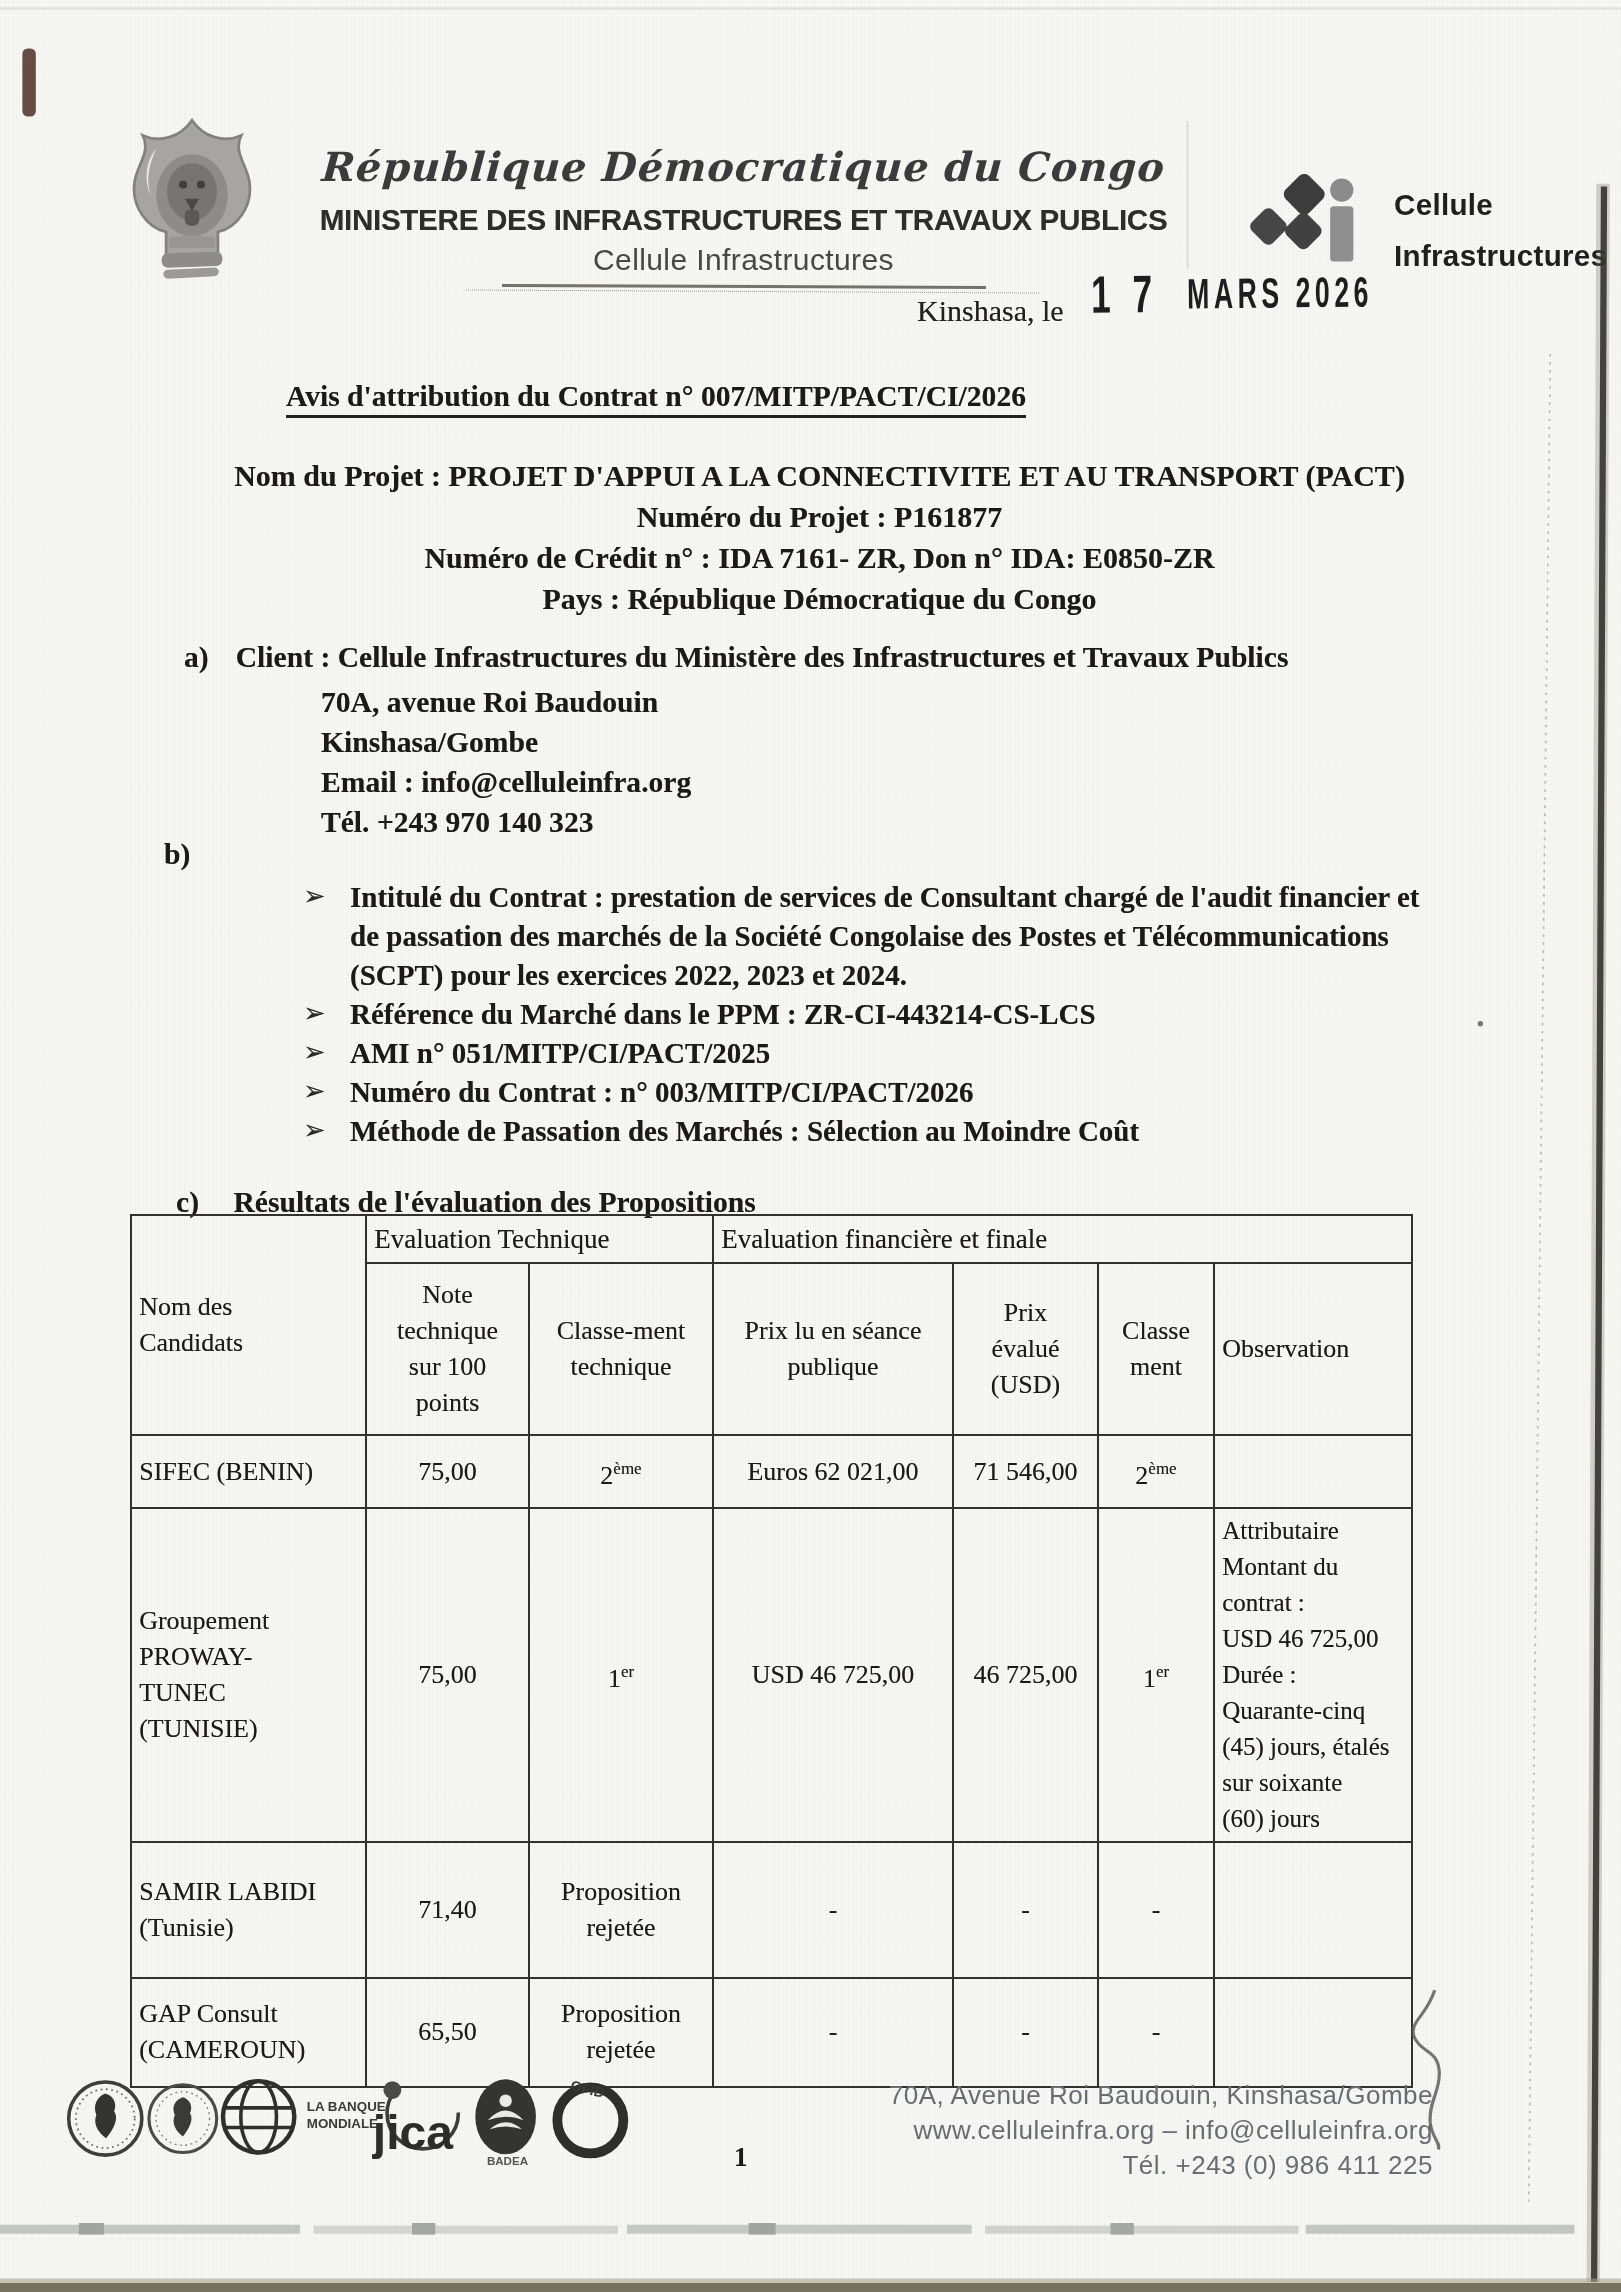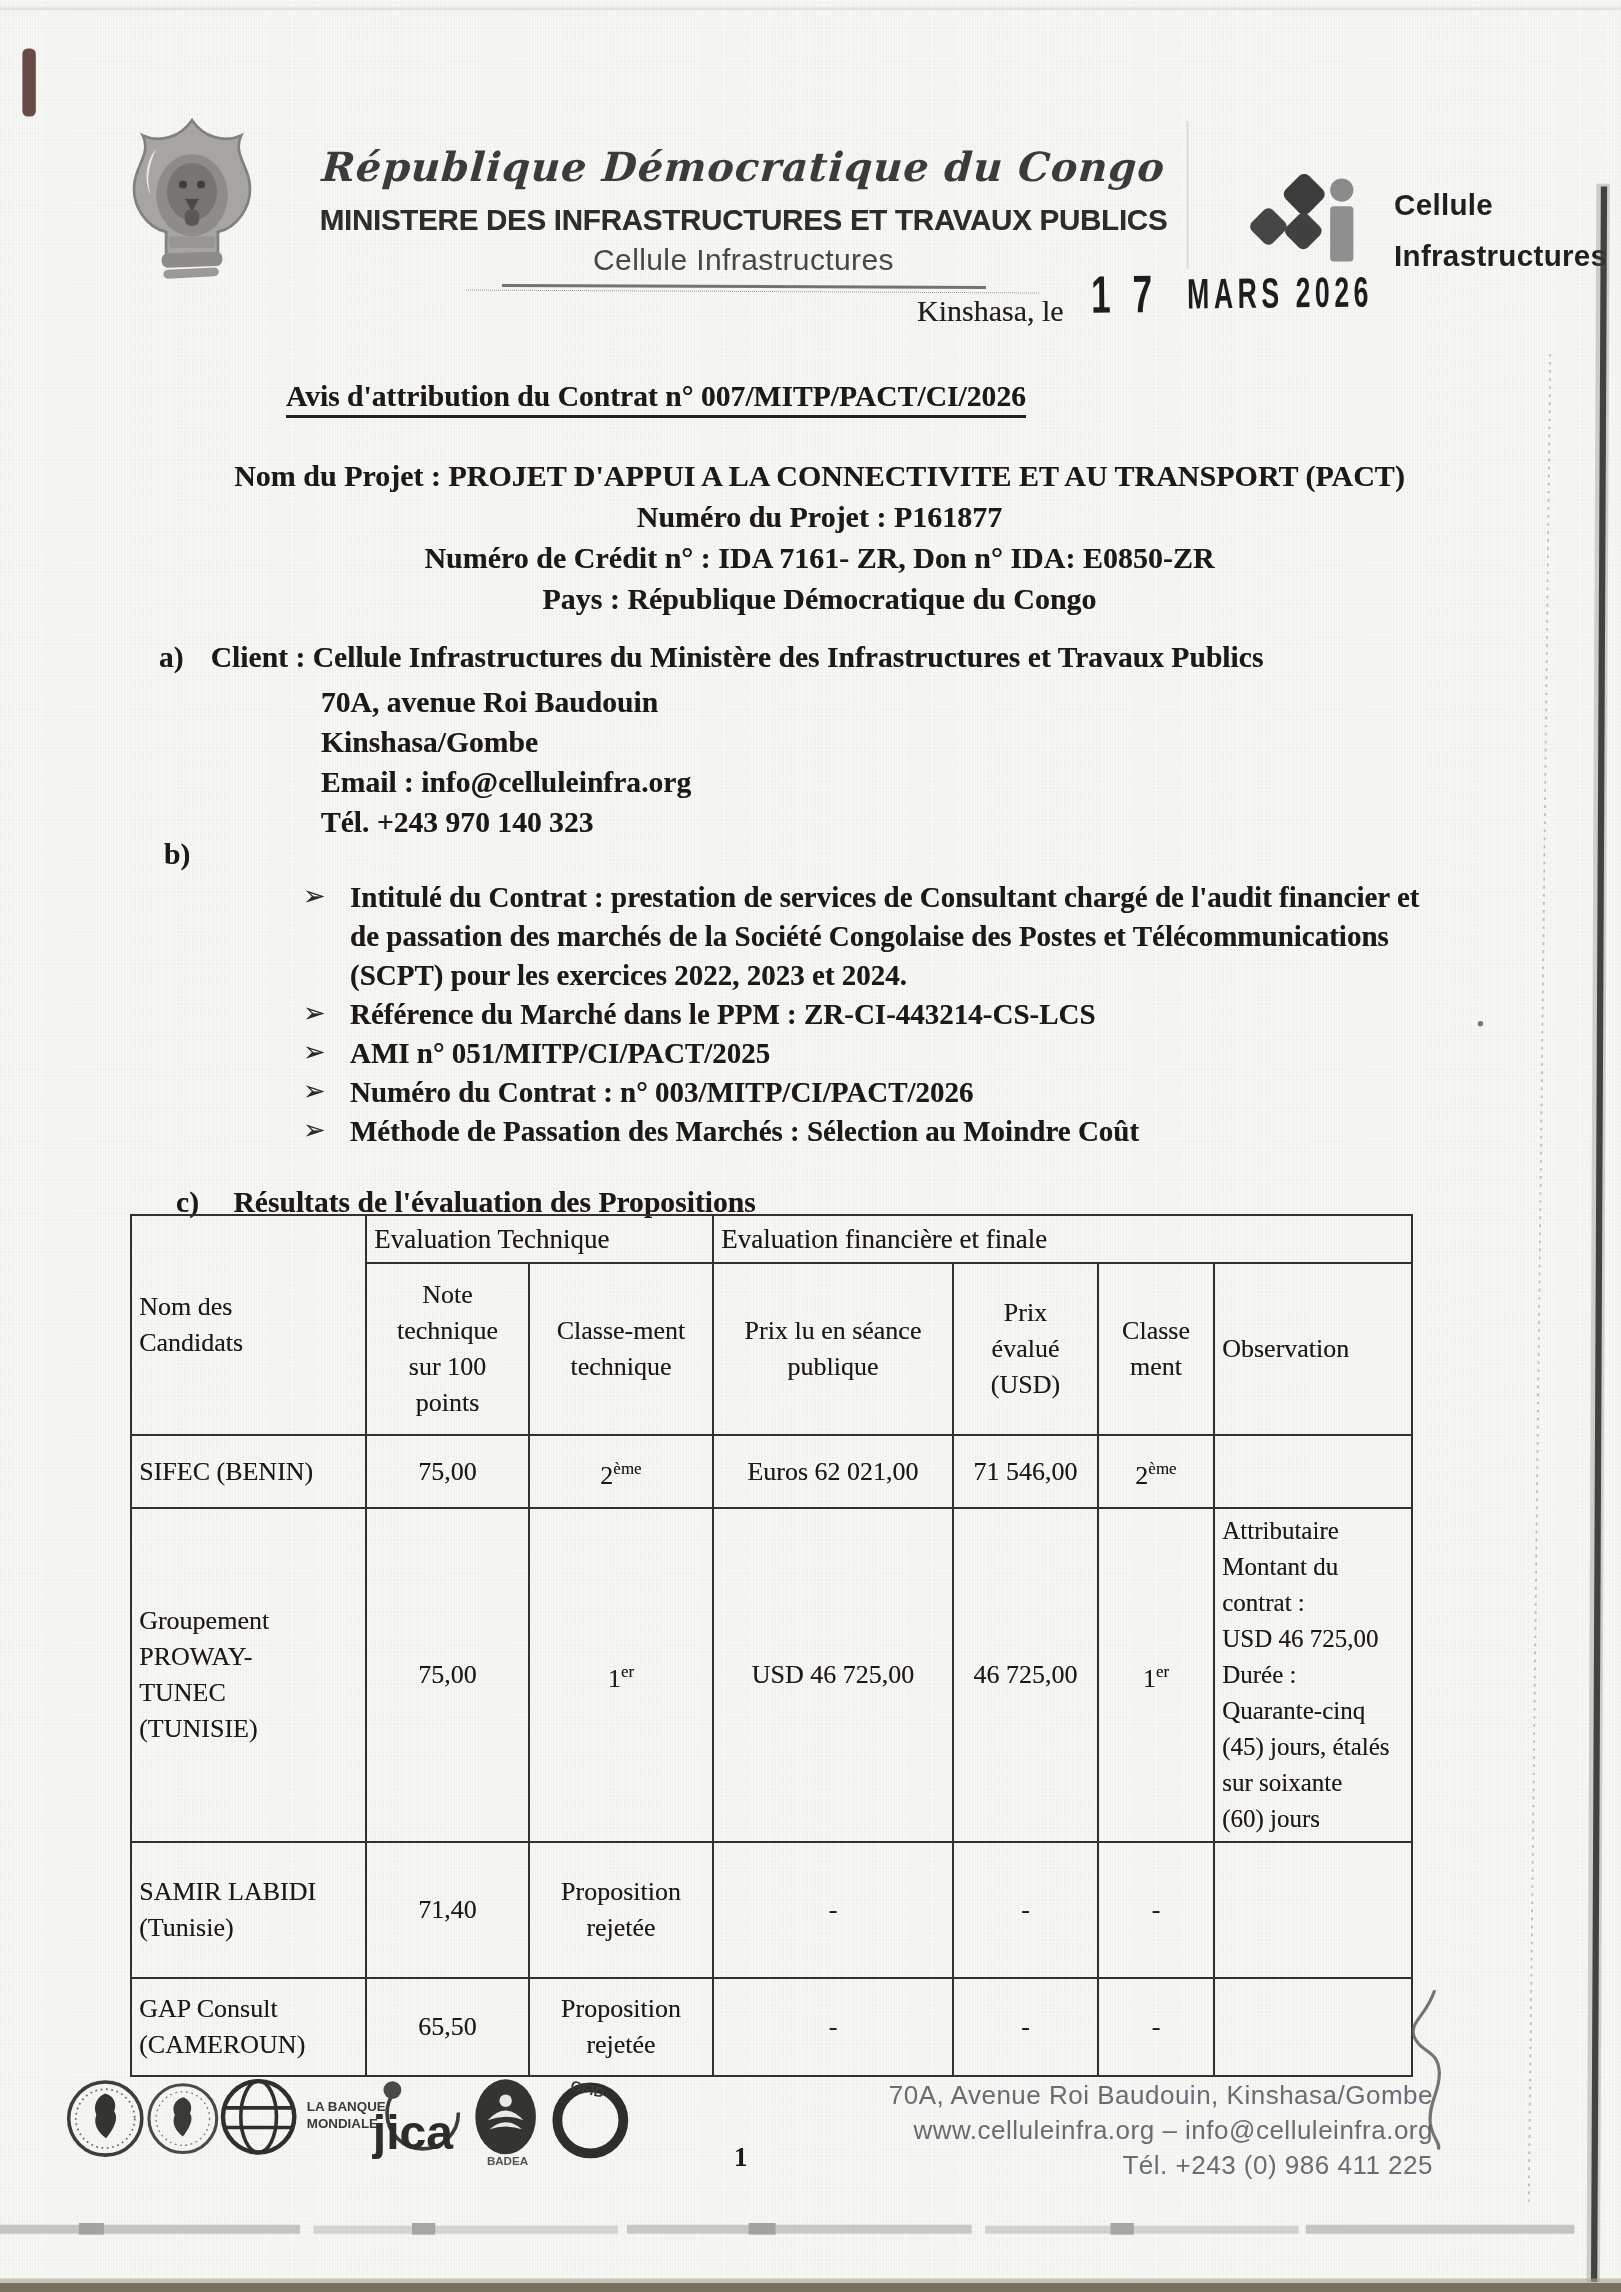--- a/index.html
+++ b/index.html
@@ -37,21 +37,21 @@
     font-family:"Liberation Sans", sans-serif;color:#1d1d1d;transform:rotate(-.6deg);}
   .stamp-day{font-size:47px;font-weight:800;letter-spacing:8px;transform:scaleX(.75) scaleY(1.12);}
   .stamp-rest{font-size:37px;font-weight:700;letter-spacing:6.3px;transform:scaleX(.72) scaleY(1.15);transform-origin:left bottom;}
 
   
   .doc-title{left:0;top:380px;width:1312px;text-align:center;font-size:29.6px;font-weight:700;}
   .doc-title span{border-bottom:3.6px solid #25231f;padding-bottom:2.7px;}
   .project{left:0;top:455px;width:1639px;text-align:center;font-size:30px;font-weight:700;line-height:41px;}
 
   
-  .sec-a-line{left:159px;top:641px;font-size:29.6px;font-weight:700;}
+  .sec-a-line{left:184px;top:641px;font-size:29.6px;font-weight:700;}
   .sec-a-line .lbl{margin-right:19.7px;}
   .sec-a-addr{left:321px;top:682px;font-size:29.6px;font-weight:700;line-height:40px;}
   .sec-b-lbl{left:164px;top:838px;font-size:29.6px;font-weight:700;}
   .bullets{left:303px;top:878px;width:1164px;font-size:29px;font-weight:700;}
   .bullet{display:flex;align-items:flex-start;margin-top:0px;}
   .bullet .mk{width:47px;flex:0 0 47px;font-size:27px;color:#2a2a28;padding-top:1.8px;font-family:"DejaVu Sans",sans-serif;}
   .bullet .bt{line-height:39px;}
 
   .sec-c-head{left:176px;top:1186px;font-size:29.6px;font-weight:700;}
   .sec-c-head .lbl{margin-right:27px;}
@@ -62,21 +62,21 @@
   table.results td,table.results th{border:2.7px solid #33312d;padding:3.6px 7.2px;vertical-align:middle;
     font-weight:400;line-height:36px;}
   th.grp{text-align:left;padding-left:12.5px;height:39px;font-size:27px;}
   th.sub{vertical-align:top;padding-top:9px;text-align:center;height:163px;}
   th.name-hd{vertical-align:middle;text-align:left;padding-left:10.7px;}
   th.obs-hd{text-align:left;}
   td.cand{text-align:left;padding-left:10.7px;}
   td.num,td.rank{text-align:center;}
   td.obs{text-align:left;padding:5.4px 5.4px 5.4px 9px;font-size:25px;line-height:34px;}
   sup{font-size:17px;}
-  tr.r-sifec{height:73px;border-radius:21px;} tr.r-grp{height:285px;} tr.r-samir{height:136px;} tr.r-gap{height:98px;}
+  tr.r-sifec{height:73px;border-radius:21px;} tr.r-grp{height:285px;} tr.r-samir{height:136px;} tr.r-gap{height:109px;}
 
   
   .pagenum{left:734px;top:2142px;font-size:27px;font-weight:700;}
   .contact{left:806px;top:2078px;width:627px;text-align:right;
     font-family:"Liberation Sans", sans-serif;font-weight:500;font-size:26px;
     color:#686d72;line-height:35px;letter-spacing:0.5px;}
   .logos{left:54px;top:2074px;}
 
   .artifacts{left:0;top:0;pointer-events:none;}
 </style>

